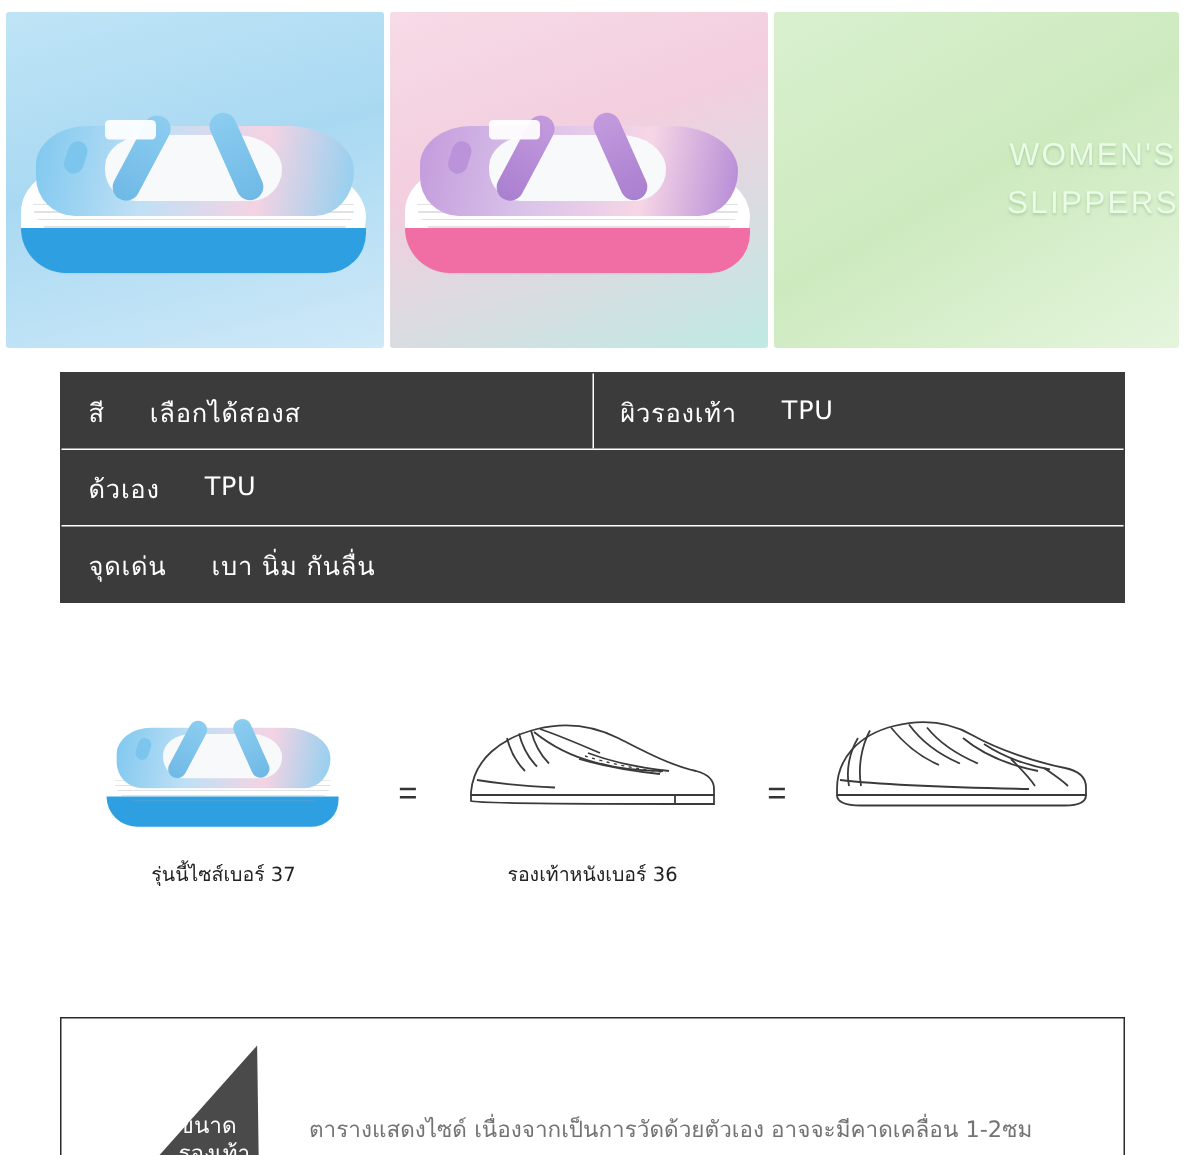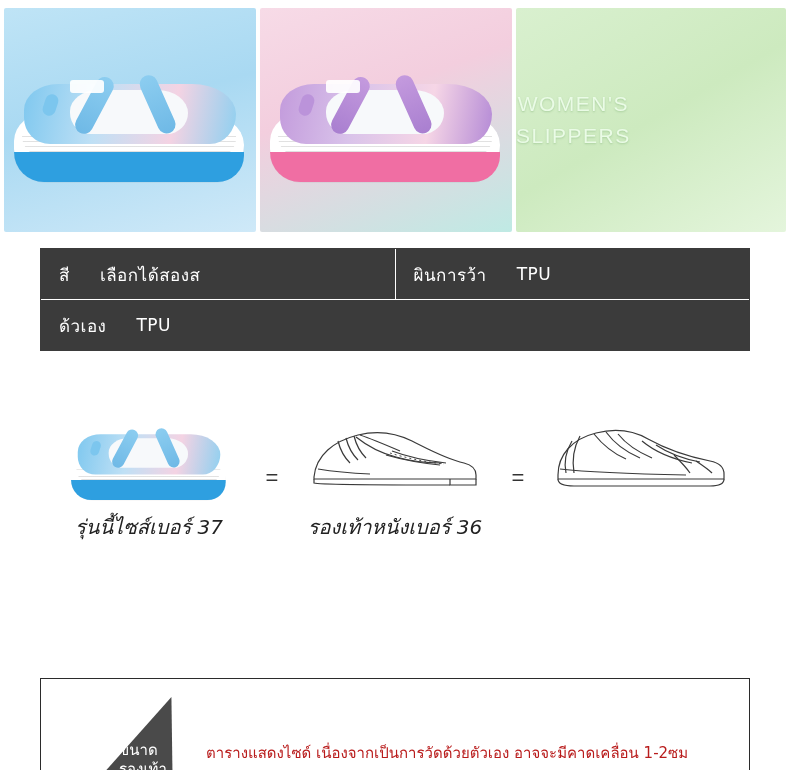--- a/index.html
+++ b/index.html
@@ -35,21 +35,21 @@
   }
   .hero-cell.pink {
     width: 252px;
     background: linear-gradient(160deg, #f7dbe7 0%, #f3cede 40%, #bfeae4 100%);
   }
   .hero-cell.green {
     flex: 1;
     background: linear-gradient(150deg, #d9f0cf 0%, #cdeabf 50%, #e4f5dc 100%);
     display: flex;
     align-items: center;
-    justify-content: flex-start;
+    justify-content: flex-end;
   }
   .hero-text {
     text-align: center;
     color: #eafbe6;
     font-size: 21px;
     letter-spacing: 1.5px;
     line-height: 32px;
     font-family: "Liberation Sans", sans-serif;
     text-shadow: 0 1px 2px rgba(120,170,110,0.45);
   }
@@ -191,26 +191,25 @@
     text-align: center;
     position: relative;
   }
   .compare-art {
     height: 90px;
     display: flex;
     align-items: flex-end;
     justify-content: center;
   }
   .compare-caption {
-    margin-top: 14px;
-    font-size: 20px;
+    margin-top: 24px;
+    font-size: 13px;
     font-family: "DejaVu Sans", sans-serif;
     color: #222;
     white-space: nowrap;
-    font-style: italic;
   }
   .equals {
     width: 34px;
     font-size: 22px;
     color: #333;
     text-align: center;
     padding-top: 58px;
     font-family: "Liberation Sans", sans-serif;
   }
   .mini-sandal {
@@ -253,21 +252,21 @@
     font-family: "DejaVu Sans", sans-serif;
     line-height: 19px;
     z-index: 2;
   }
   .note-text {
     position: absolute;
     left: 165px;
     top: 62px;
     font-size: 15px;
     font-family: "DejaVu Sans", sans-serif;
-    color: #b91c1c;
+    color: #737373;
     white-space: nowrap;
   }
 </style>
 </head>
 <body>
 
 <div class="hero-strip">
 
   <div class="hero-cell blue">
     <div class="sandal">
@@ -306,32 +305,38 @@
 </div>
 
 <div class="spec-table">
 
   <div class="spec-row">
     <div class="spec-cell left">
       <span>สี</span>
       <span class="val">เลือกได้สองส</span>
     </div>
     <div class="spec-cell">
-      <span>ผินการว้า</span>
+      <span>ผิวรองเท้า</span>
       <span class="val">TPU</span>
     </div>
   </div>
 
   <div class="spec-row">
     <div class="spec-cell">
       <span>ด้วเอง</span>
       <span class="val">TPU</span>
     </div>
   </div>
 
+  <div class="spec-row">
+    <div class="spec-cell full">
+      <span>จุดเด่น</span>
+      <span class="val">เบา  นิ่ม  กันลื่น</span>
+    </div>
+  </div>
 </div>
 
 <div class="compare">
 
   <div class="compare-item">
     <div class="compare-art">
       <div class="mini-sandal">
         <div class="sandal" style="left:0;top:-40px;transform:scale(.82);transform-origin:bottom left;">
           <div class="sole"></div>
           <div class="sole-edge"></div>

